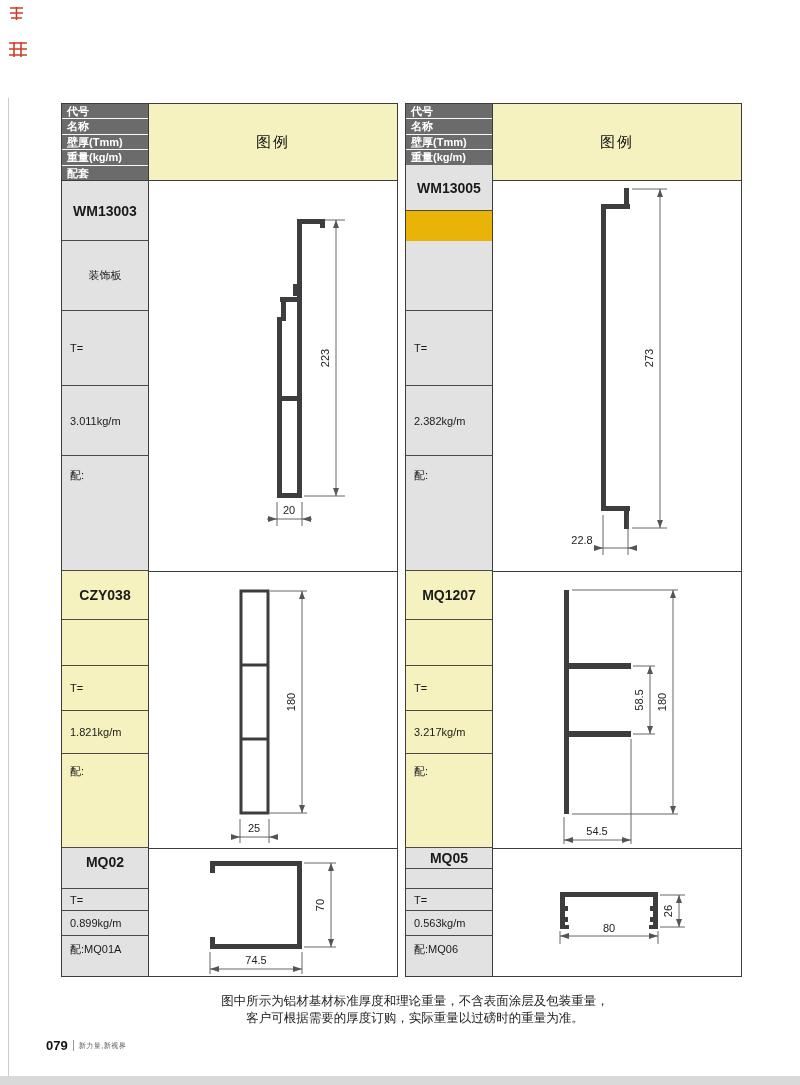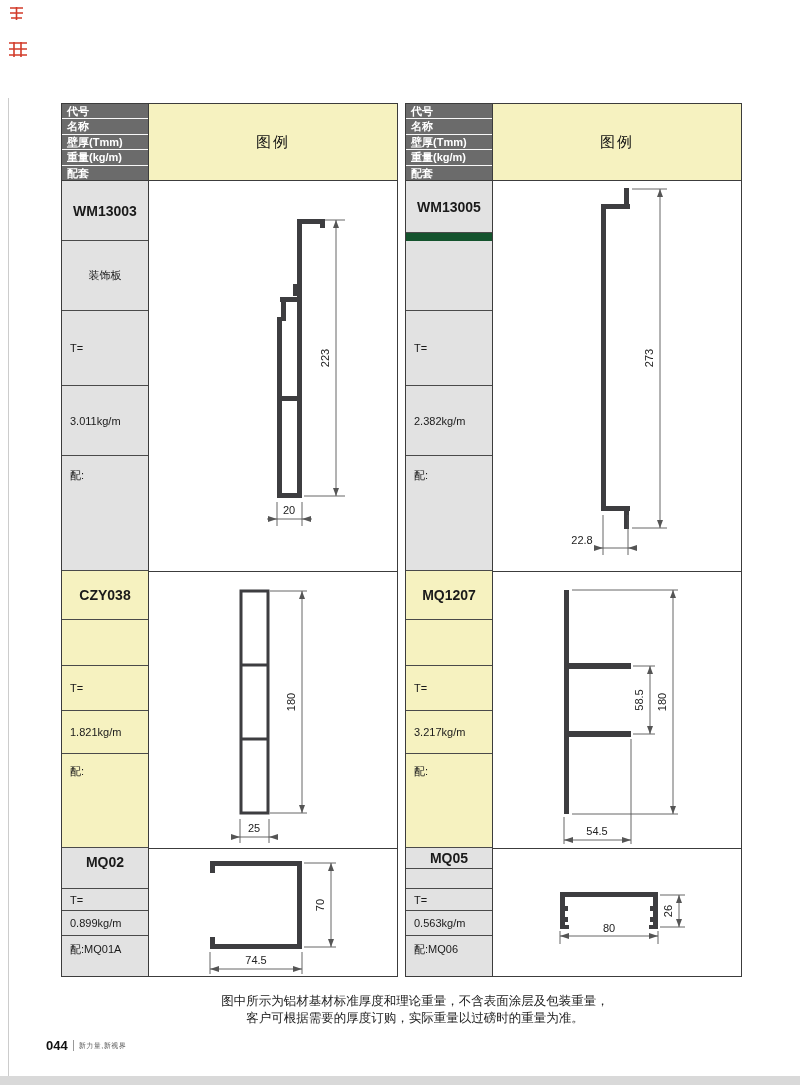--- a/index.html
+++ b/index.html
@@ -1,21 +1,21 @@
 <!DOCTYPE html>
 <html><head>
 <meta charset="utf-8">
 <style>
   html,body{margin:0;padding:0;}
   body{background:#fff;font-family:"Liberation Sans","DejaVu Sans",sans-serif;}
   .page{position:relative;width:800px;height:1085px;background:#ffffff;overflow:hidden;}
   .crease{position:absolute;left:8px;top:98px;width:1px;height:982px;background:#cccccc;}
   .bottom-band{position:absolute;left:0;top:1076px;width:800px;height:9px;background:#d9d9d9;}
   .redmark{position:absolute;}
-  .table{position:absolute;top:103px;width:335px;height:872px;border:1px solid #3c3c3c;background:#14532d;}
+  .table{position:absolute;top:103px;width:335px;height:872px;border:1px solid #3c3c3c;background:#eab308;}
   .hrow{position:absolute;left:0;width:86px;background:#6b6b6b;color:#ffffff;font-weight:bold;
         font-size:11px;display:flex;align-items:center;padding-left:5px;box-sizing:border-box;
         border-bottom:1px solid #f8f8f8;}
   .hrow.last{border-bottom:1px solid #3c3c3c;}
   .legend{position:absolute;left:86px;top:0;width:249px;height:77px;background:#f6f2c0;
         display:flex;align-items:center;justify-content:center;font-weight:normal;font-size:15px;
         color:#111;border-left:1px solid #3c3c3c;border-bottom:1px solid #3c3c3c;box-sizing:border-box;
         letter-spacing:2px;}
   .cell{position:absolute;left:0;width:86px;box-sizing:border-box;border-bottom:1px solid #4a4a4a;
         display:flex;align-items:center;font-size:11px;color:#1a1a1a;}
@@ -183,21 +183,21 @@
         <span>壁厚(Tmm)</span>
       </div>
     <div class="hrow" style="top:46px;height:16px;">
         <span>重量(kg/m)</span>
       </div>
     <div class="hrow last" style="top:62px;height:15px;">
         <span>配套</span>
       </div>
     <div class="legend">图例</div>
 
-    <div class="cell code gray" style="top:77px;height:52px;">WM13005</div>
+    <div class="cell code gray" style="top:61px;height:46px;">WM13005</div>
     <div class="cell ctr gray" style="top:137px;height:70px;"></div>
     <div class="cell val gray" style="top:207px;height:75px;">T=</div>
     <div class="cell val gray" style="top:282px;height:70px;">2.382kg/m</div>
     <div class="cell topal gray" style="top:352px;height:115px;padding-top:12px;">配:</div>
     <div class="diagram" style="top:77px;height:390px;">
       <svg width="249" height="390" viewBox="0 0 249 390">
         <g fill="#3d3d40" stroke="none">
           <rect x="108" y="23" width="5" height="307"></rect>
           <rect x="108" y="23" width="29" height="5"></rect>
           <rect x="131" y="7" width="5" height="21"></rect>
@@ -297,19 +297,19 @@
       </svg>
     </div>
   </div>
 
   <div class="note">
     <div>图中所示为铝材基材标准厚度和理论重量，不含表面涂层及包装重量，</div>
     <div>客户可根据需要的厚度订购，实际重量以过磅时的重量为准。</div>
   </div>
 
   <div class="footer">
-    <span class="pnum">044</span>
+    <span class="pnum">079</span>
     <span class="sep"></span>
     <span class="brand">新力量,新视界</span>
   </div>
 
   <div class="bottom-band"></div>
 </div>
 
 </body></html>

